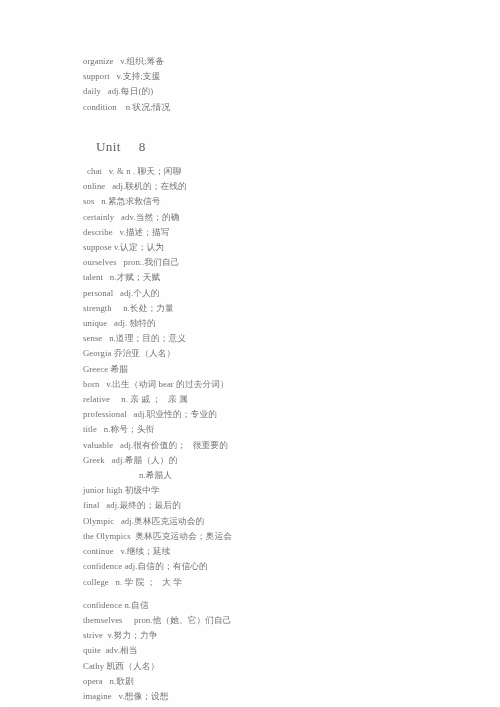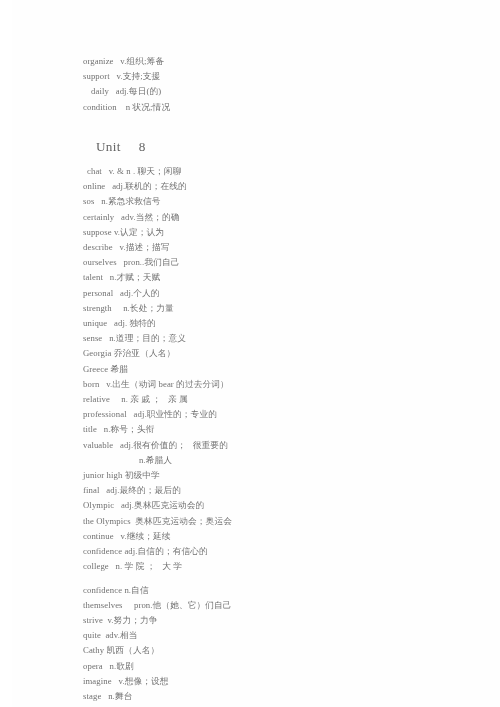--- a/index.html
+++ b/index.html
@@ -76,48 +76,49 @@
 </style>
 </head>
 <body style="background: rgb(255, 255, 255);">
 
 <div id="page" style="background: rgb(255, 255, 255);">
   <div id="content">
 
     <div>
       <div class="entry" style="color: rgb(63, 63, 63);">organize   v.组织;筹备</div>
       <div class="entry" style="color: rgb(63, 63, 63);">support   v.支持;支援</div>
-      <div class="entry" style="color: rgb(63, 63, 63); margin-left: 8px;">daily   adj.每日(的)</div>
+      <div class="entry" style="color: rgb(63, 63, 63);">daily   adj.每日(的)</div>
       <div class="entry" style="color: rgb(63, 63, 63);">condition    n 状况;情况</div>
     </div>
 
     <div class="spacer-before-heading"></div>
     <div class="unit-heading">Unit     8</div>
     <div class="spacer-after-heading"></div>
 
     <div id="vocab-rows">
         <div class="entry indent-sm" style="color: rgb(63, 63, 63);">chat   v. &amp; n . 聊天；闲聊</div>
         <div class="entry" style="color: rgb(63, 63, 63);">online   adj.联机的；在线的</div>
         <div class="entry" style="color: rgb(63, 63, 63);">sos   n.紧急求救信号</div>
         <div class="entry" style="color: rgb(63, 63, 63);">certainly   adv.当然；的确</div>
+        <div class="entry" style="color: rgb(63, 63, 63);">describe   v.描述；描写</div>
         <div class="entry" style="color: rgb(63, 63, 63);">suppose v.认定；认为</div>
-        <div class="entry" style="color: rgb(63, 63, 63);">describe   v.描述；描写</div>
         <div class="entry" style="color: rgb(63, 63, 63);">ourselves   pron..我们自己</div>
         <div class="entry" style="color: rgb(63, 63, 63);">talent   n.才赋；天赋</div>
         <div class="entry" style="color: rgb(63, 63, 63);">personal   adj.个人的</div>
         <div class="entry" style="color: rgb(63, 63, 63);">strength     n.长处；力量</div>
         <div class="entry" style="color: rgb(63, 63, 63);">unique   adj. 独特的</div>
         <div class="entry" style="color: rgb(63, 63, 63);">sense   n.道理；目的；意义</div>
         <div class="entry" style="color: rgb(63, 63, 63);">Georgia 乔治亚（人名）</div>
         <div class="entry" style="color: rgb(63, 63, 63);">Greece 希腊</div>
         <div class="entry" style="color: rgb(63, 63, 63);">born   v.出生（动词 bear 的过去分词）</div>
         <div class="entry" style="color: rgb(63, 63, 63);">relative     n. 亲 戚 ；   亲 属</div>
         <div class="entry" style="color: rgb(63, 63, 63);">professional   adj.职业性的；专业的</div>
         <div class="entry" style="color: rgb(63, 63, 63);">title   n.称号；头衔</div>
         <div class="entry" style="color: rgb(63, 63, 63);">valuable   adj.很有价值的；   很重要的</div>
+        <div class="entry" style="color: rgb(63, 63, 63);">Greek   adj.希腊（人）的</div>
         <div class="entry cont" style="color: rgb(63, 63, 63);">n.希腊人</div>
         <div class="entry" style="color: rgb(63, 63, 63);">junior high 初级中学</div>
         <div class="entry" style="color: rgb(63, 63, 63);">final   adj.最终的；最后的</div>
         <div class="entry" style="color: rgb(63, 63, 63);">Olympic   adj.奥林匹克运动会的</div>
         <div class="entry" style="color: rgb(63, 63, 63);">the Olympics  奥林匹克运动会；奥运会</div>
         <div class="entry" style="color: rgb(63, 63, 63);">continue   v.继续；延续</div>
         <div class="entry" style="color: rgb(63, 63, 63);">confidence adj.自信的；有信心的</div>
         <div class="entry" style="color: rgb(63, 63, 63);">college   n. 学 院 ；   大 学</div>
         <div class="entry" style="color: rgb(63, 63, 63); margin-top: 8px;">confidence n.自信</div>
         <div class="entry" style="color: rgb(63, 63, 63);">themselves     pron.他（她、它）们自己</div>

